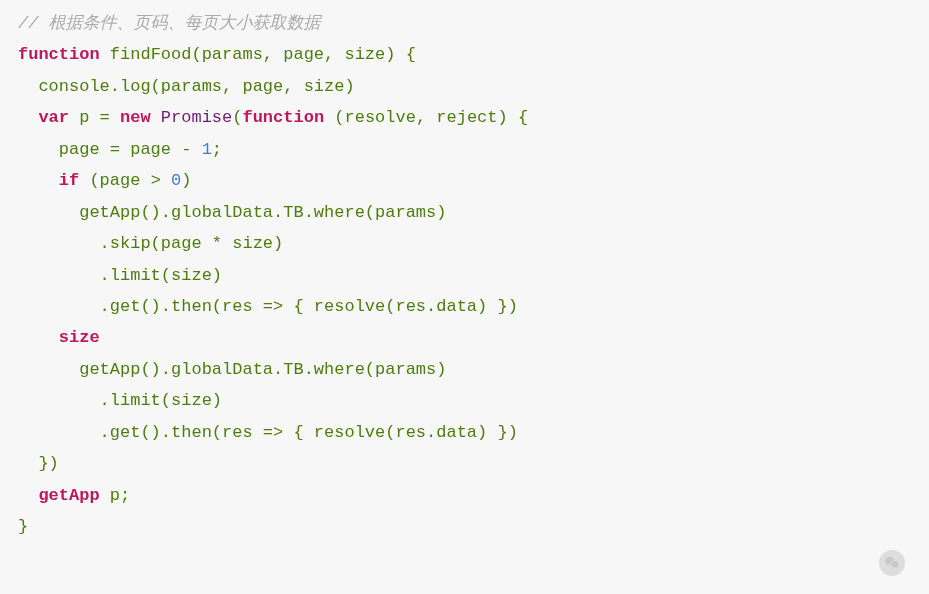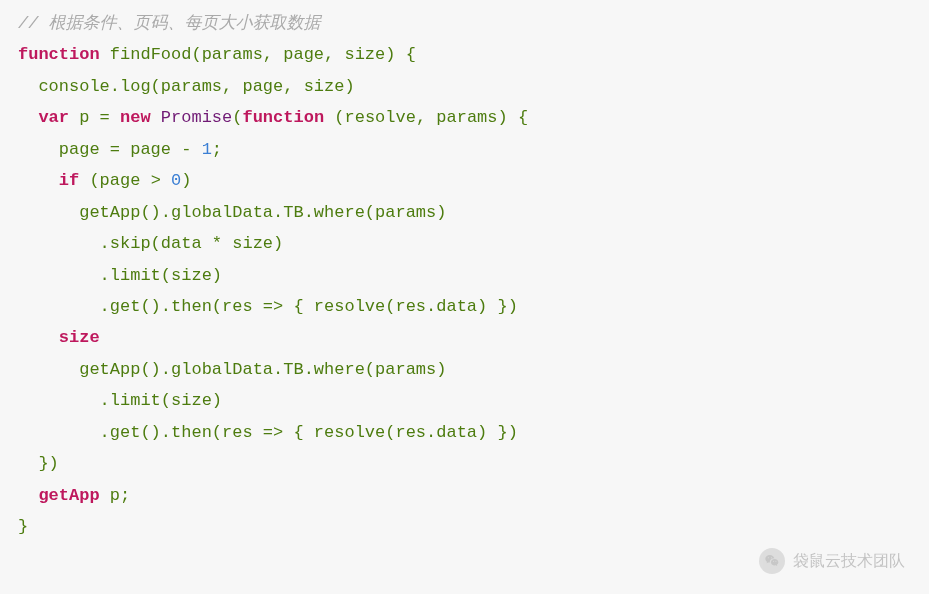--- a/index.html
+++ b/index.html
@@ -47,35 +47,34 @@
   }
   .watermark .circ svg { display: block; }
   #code-block span { font-family: inherit; }
 </style>
 </head>
 <body>
 
 <pre id="code-block"><span class="tok-comment">// 根据条件、页码、每页大小获取数据</span>
 <span class="tok-keyword">function</span><span class="tok-plain"> findFood(params, page, size) {</span>
 <span class="tok-plain">  console.log(params, page, size)</span>
-<span class="tok-plain">  </span><span class="tok-keyword">var</span><span class="tok-plain"> p = </span><span class="tok-keyword">new</span><span class="tok-plain"> </span><span class="tok-class">Promise</span><span class="tok-plain">(</span><span class="tok-keyword">function</span><span class="tok-plain"> (resolve, params) {</span>
+<span class="tok-plain">  </span><span class="tok-keyword">var</span><span class="tok-plain"> p = </span><span class="tok-keyword">new</span><span class="tok-plain"> </span><span class="tok-class">Promise</span><span class="tok-plain">(</span><span class="tok-keyword">function</span><span class="tok-plain"> (resolve, reject) {</span>
 <span class="tok-plain">    page = page - </span><span class="tok-number">1</span><span class="tok-plain">;</span>
 <span class="tok-plain">    </span><span class="tok-keyword">if</span><span class="tok-plain"> (page &gt; </span><span class="tok-number">0</span><span class="tok-plain">)</span>
 <span class="tok-plain">      getApp().globalData.TB.where(params)</span>
-<span class="tok-plain">        .skip(data * size)</span>
+<span class="tok-plain">        .skip(page * size)</span>
 <span class="tok-plain">        .limit(size)</span>
 <span class="tok-plain">        .get().then(res =&gt; { resolve(res.data) })</span>
 <span class="tok-plain">    </span><span class="tok-keyword">size</span>
 <span class="tok-plain">      getApp().globalData.TB.where(params)</span>
 <span class="tok-plain">        .limit(size)</span>
 <span class="tok-plain">        .get().then(res =&gt; { resolve(res.data) })</span>
 <span class="tok-plain">  })</span>
 <span class="tok-plain">  </span><span class="tok-keyword">getApp</span><span class="tok-plain"> p;</span>
 <span class="tok-plain">}</span></pre>
 
 <div class="watermark">
   <span class="circ">
     <svg width="16" height="16" viewBox="0 0 24 24" fill="#bfbfbf" aria-hidden="true">
       <path d="M8.5 3C4.9 3 2 5.6 2 8.8c0 1.8 1 3.4 2.5 4.5l-.6 2 2.3-1.2c.7.2 1.5.3 2.3.3h.4c-.1-.4-.2-.9-.2-1.3 0-3 2.9-5.4 6.5-5.4h.3C14.9 5 12 3 8.5 3zm-2 3.2c.5 0 .9.4.9.9s-.4.9-.9.9-.9-.4-.9-.9.4-.9.9-.9zm4.7 0c.5 0 .9.4.9.9s-.4.9-.9.9-.9-.4-.9-.9.4-.9.9-.9zM16 9c-3.1 0-5.6 2.1-5.6 4.8s2.5 4.8 5.6 4.8c.6 0 1.2-.1 1.8-.2l2 1-.5-1.7c1.3-.9 2.2-2.3 2.2-3.9C21.5 11.1 19 9 16 9zm-1.8 2.7c.4 0 .8.3.8.8s-.3.8-.8.8-.8-.3-.8-.8.4-.8.8-.8zm3.6 0c.4 0 .8.3.8.8s-.3.8-.8.8-.8-.3-.8-.8.4-.8.8-.8z"></path>
     </svg>
   </span>
-  <span>袋鼠云技术团队</span>
 </div>
 
 </body></html>

